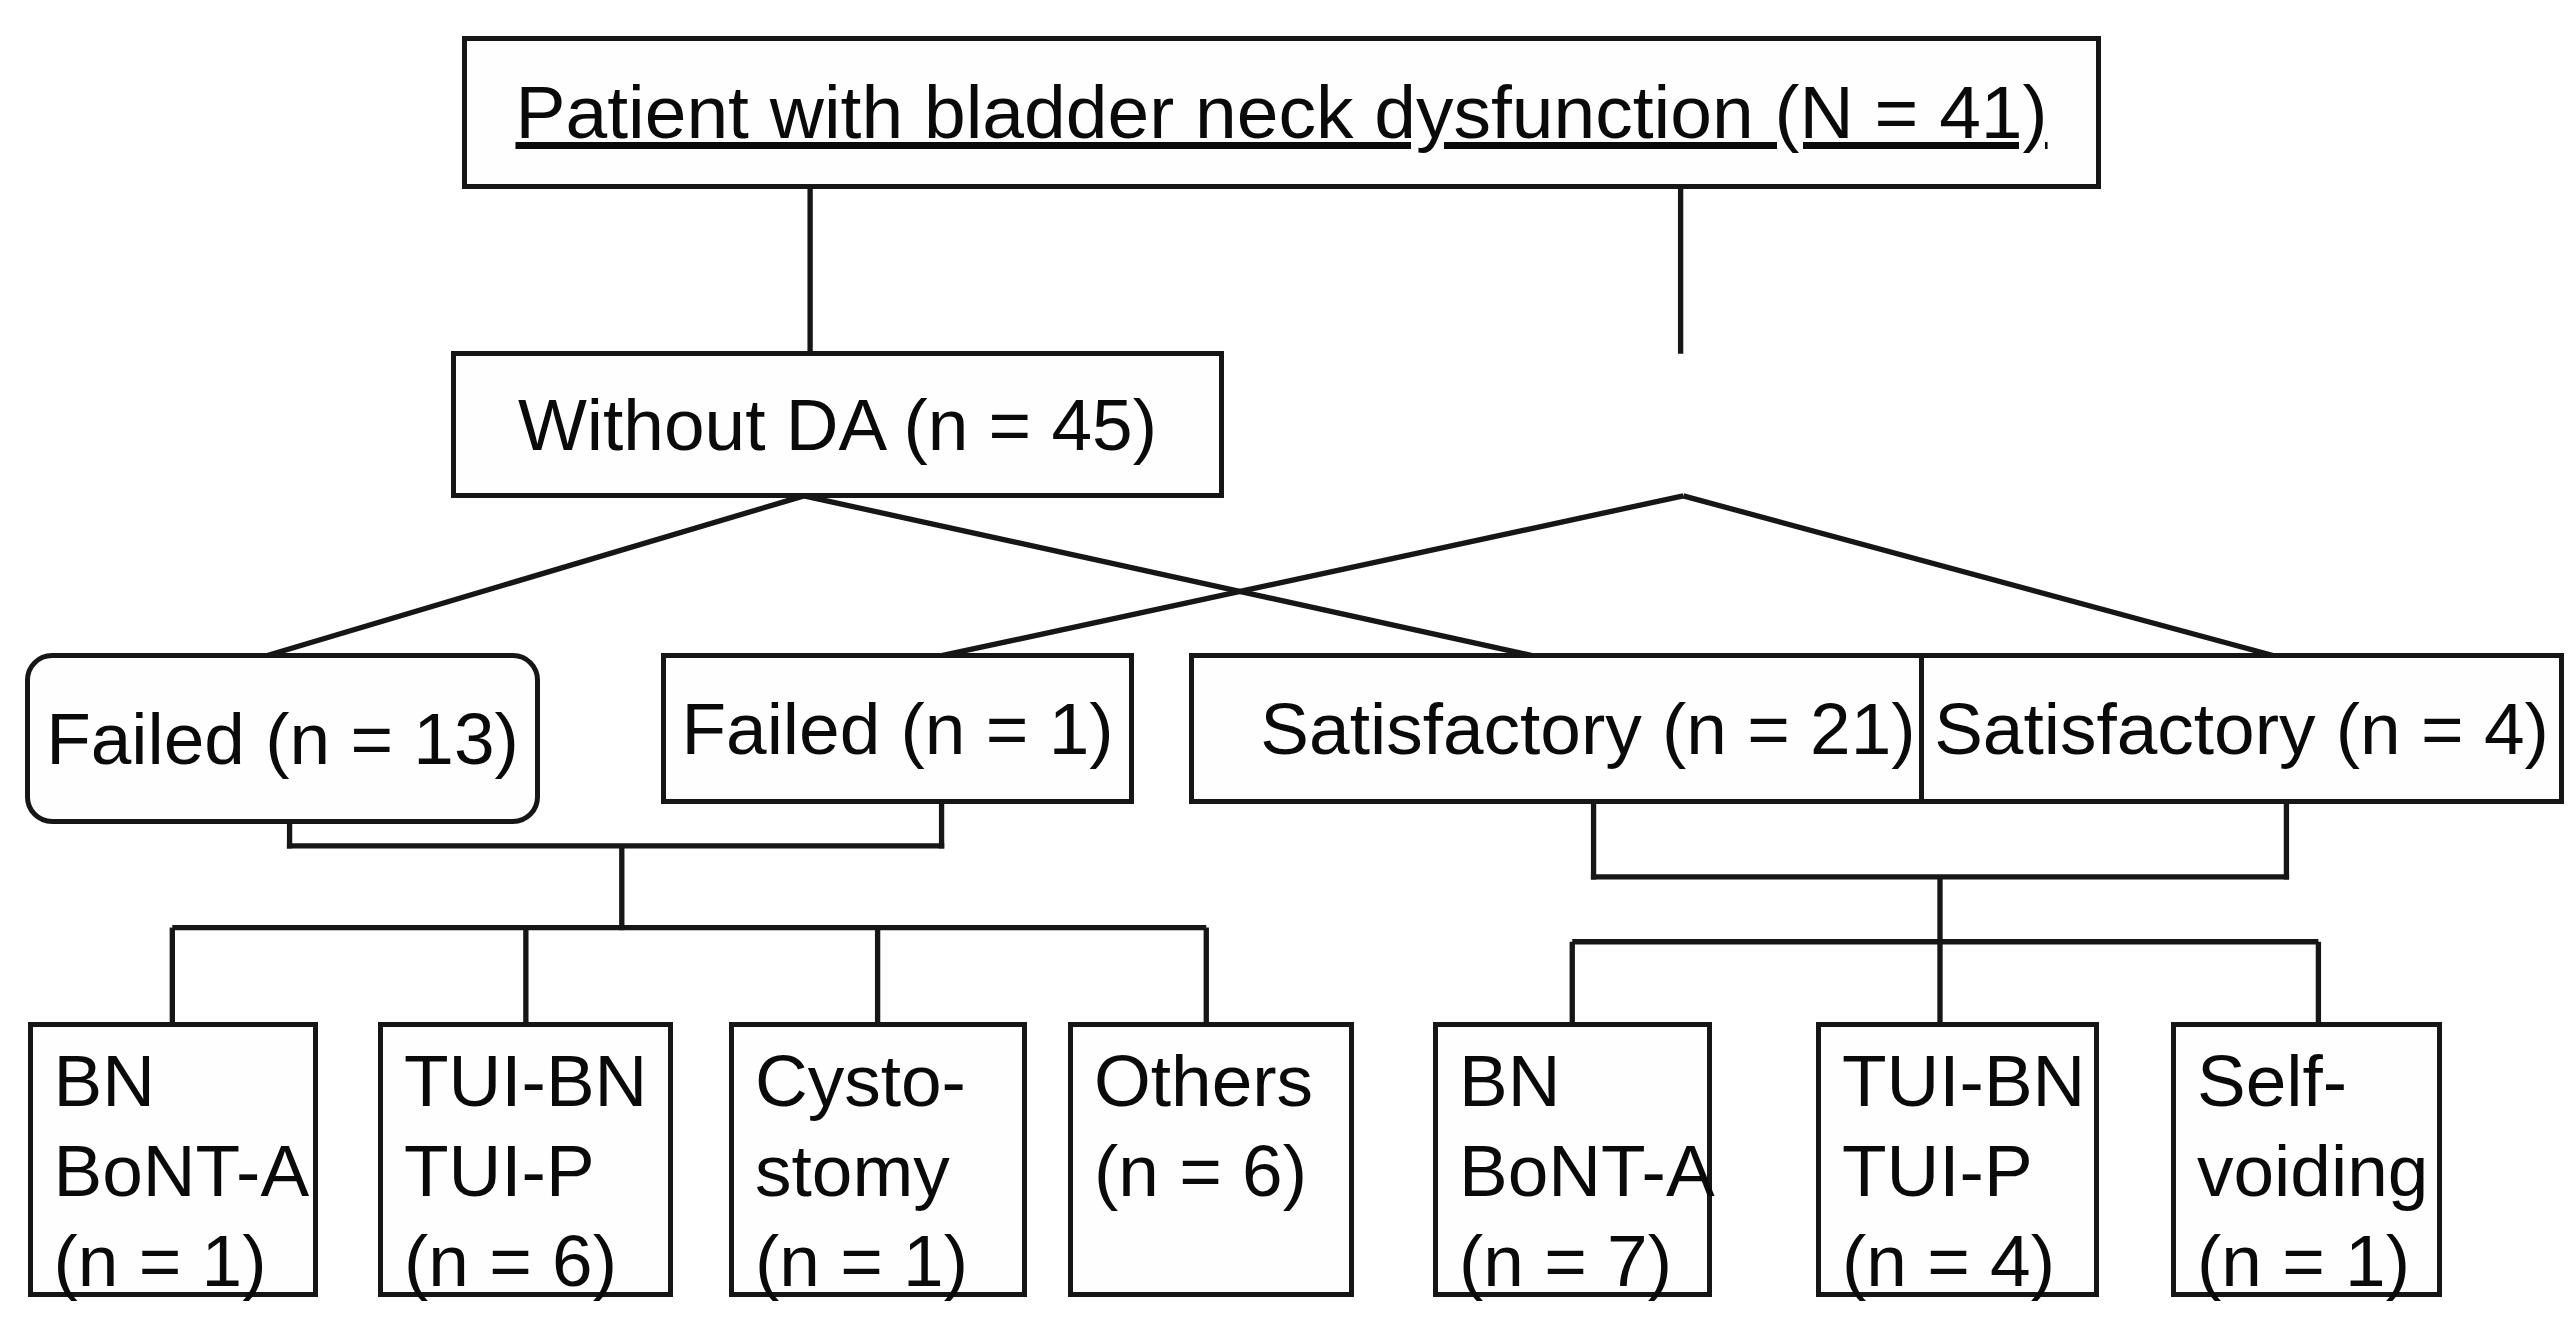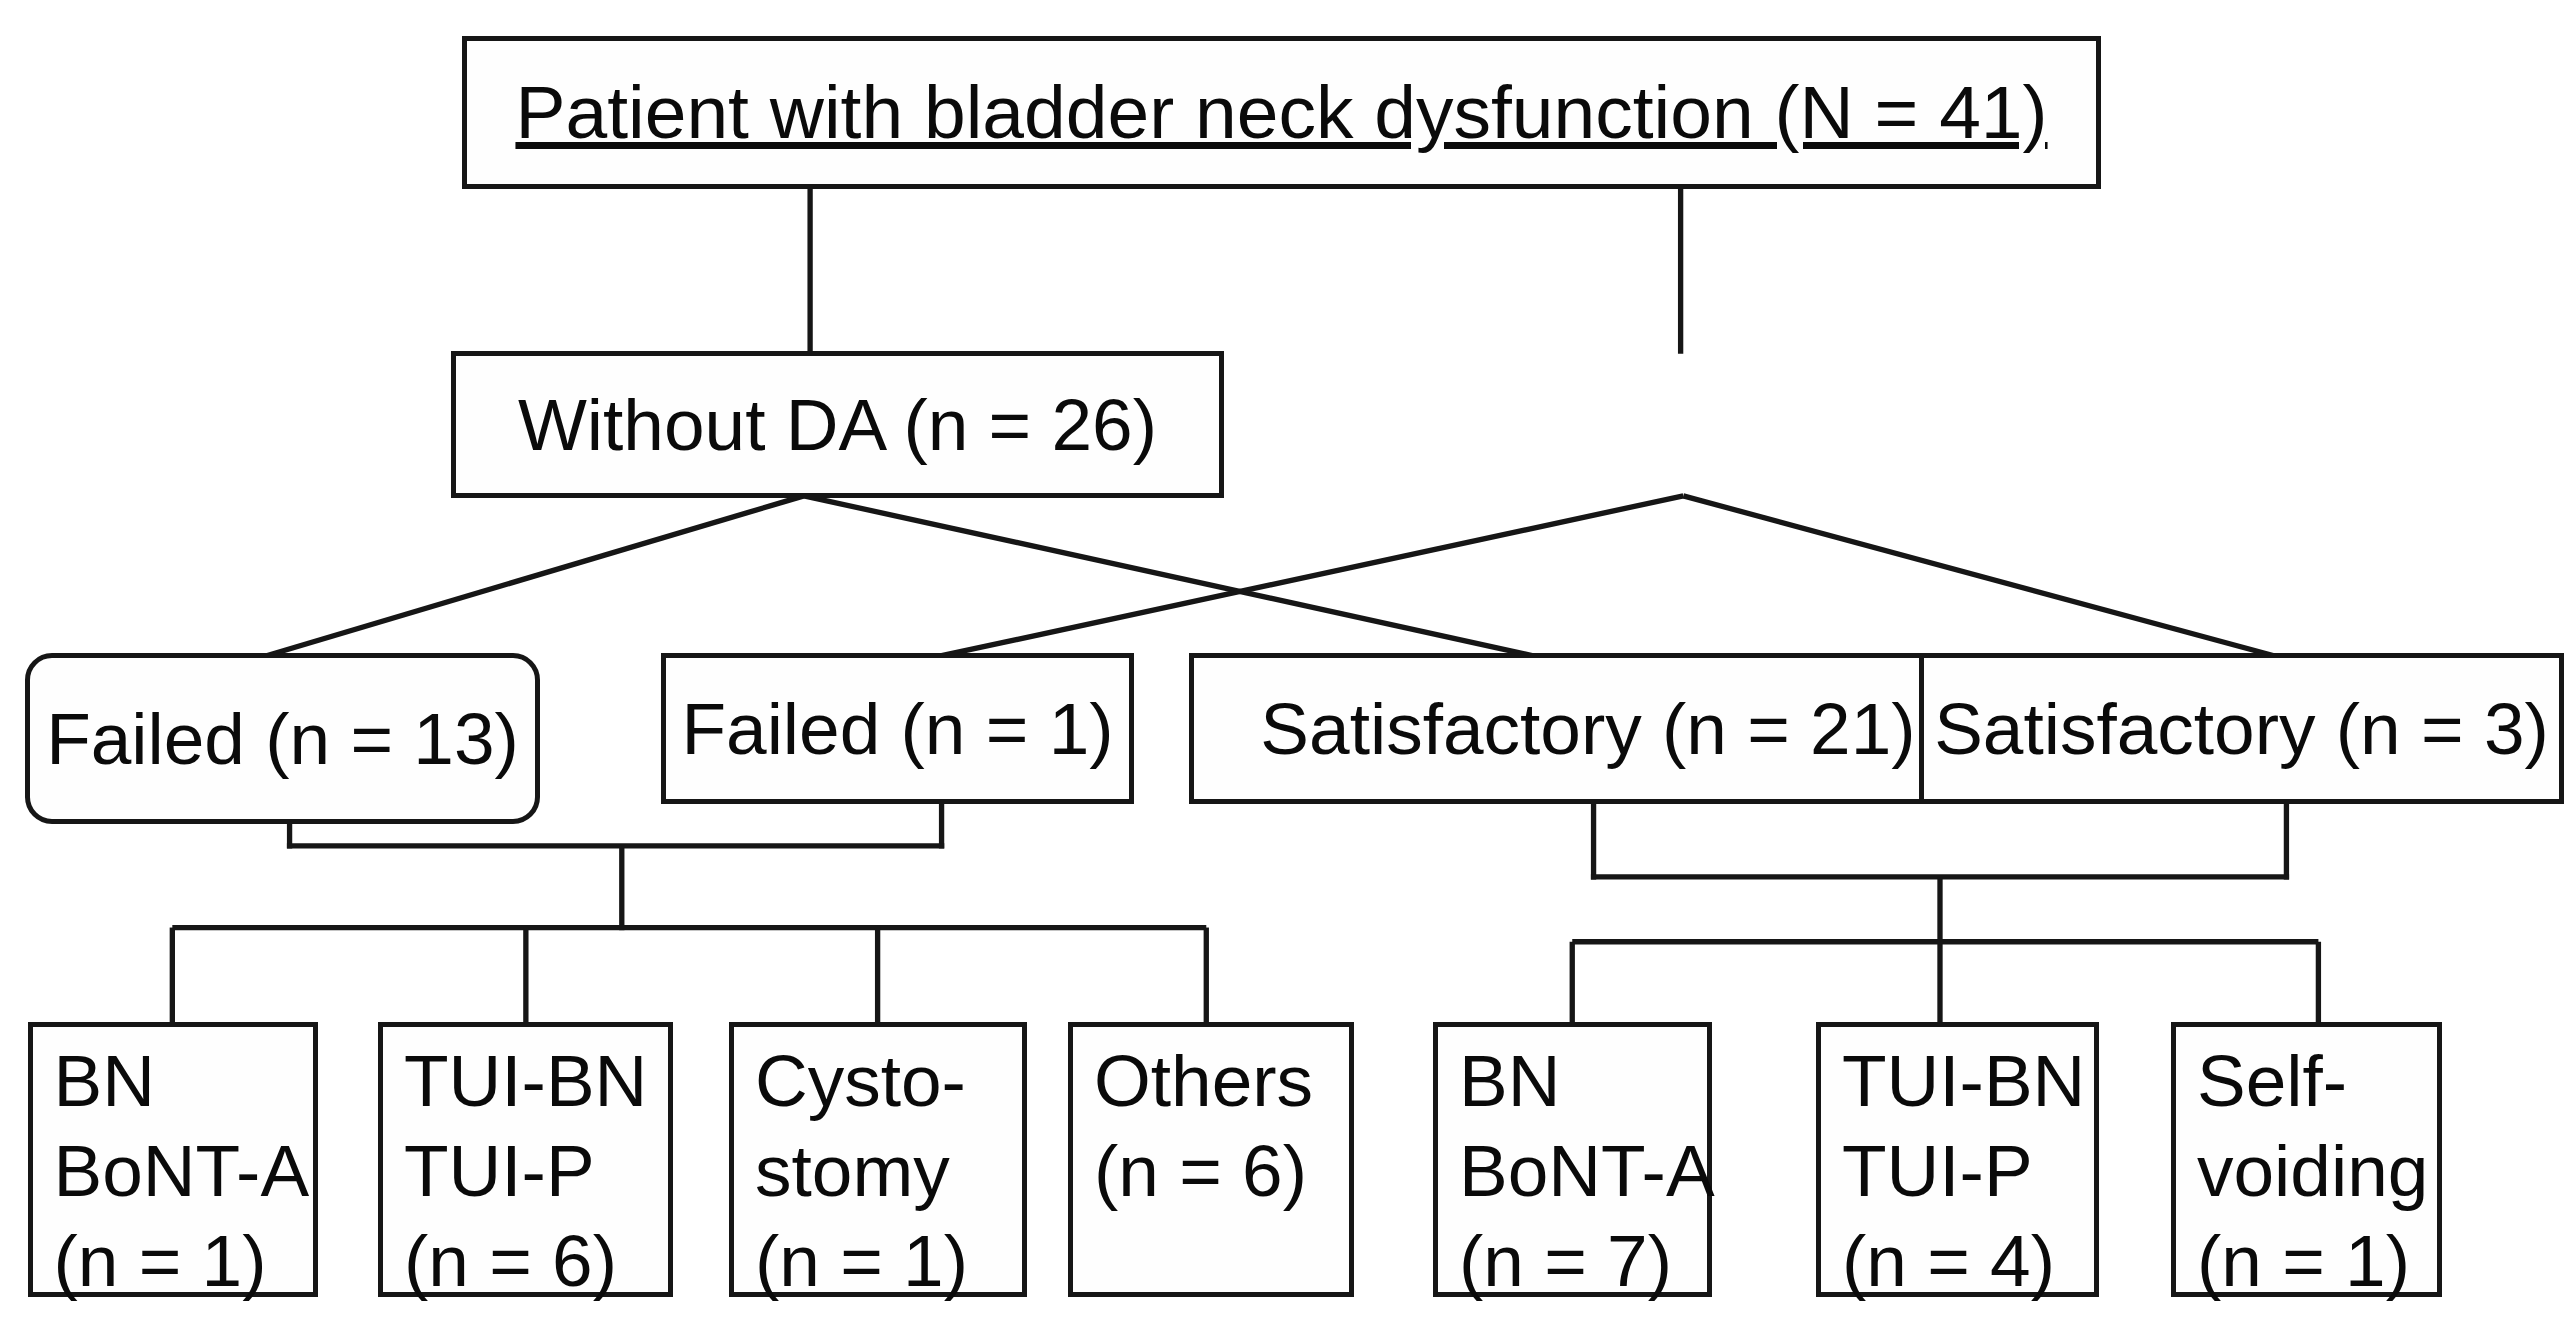--- a/index.html
+++ b/index.html
@@ -95,26 +95,26 @@
     <line x1="2574" y1="902" x2="2574" y2="990"></line>
     <line x1="1791" y1="987" x2="2577" y2="987"></line>
     <line x1="2184" y1="987" x2="2184" y2="1154"></line>
     <line x1="1770" y1="1060" x2="2610" y2="1060"></line>
     <line x1="1770" y1="1060" x2="1770" y2="1154"></line>
     <line x1="2610" y1="1060" x2="2610" y2="1154"></line>
   </svg>
 
   <div class="box root" id="n-root">Patient with bladder neck dysfunction (N = 41)</div>
 
-  <div class="box" id="n-without-da">Without DA (n = 26)</div>
+  <div class="box" id="n-without-da">Without DA (n = 45)</div>
 
   <div class="box" id="n-failed-13">Failed (n = 13)</div>
   <div class="box" id="n-failed-1">Failed (n = 1)</div>
   <div class="box" id="n-sat-21">Satisfactory (n = 21)</div>
-  <div class="box" id="n-sat-6">Satisfactory (n = 3)</div>
+  <div class="box" id="n-sat-6">Satisfactory (n = 4)</div>
 
   <div class="box multiline" id="n-bn-1">
     <div class="ln">BN</div>
     <div class="ln">BoNT-A</div>
     <div class="ln">(n = 1)</div>
   </div>
   <div class="box multiline" id="n-tui-6">
     <div class="ln">TUI-BN</div>
     <div class="ln">TUI-P</div>
     <div class="ln">(n = 6)</div>

